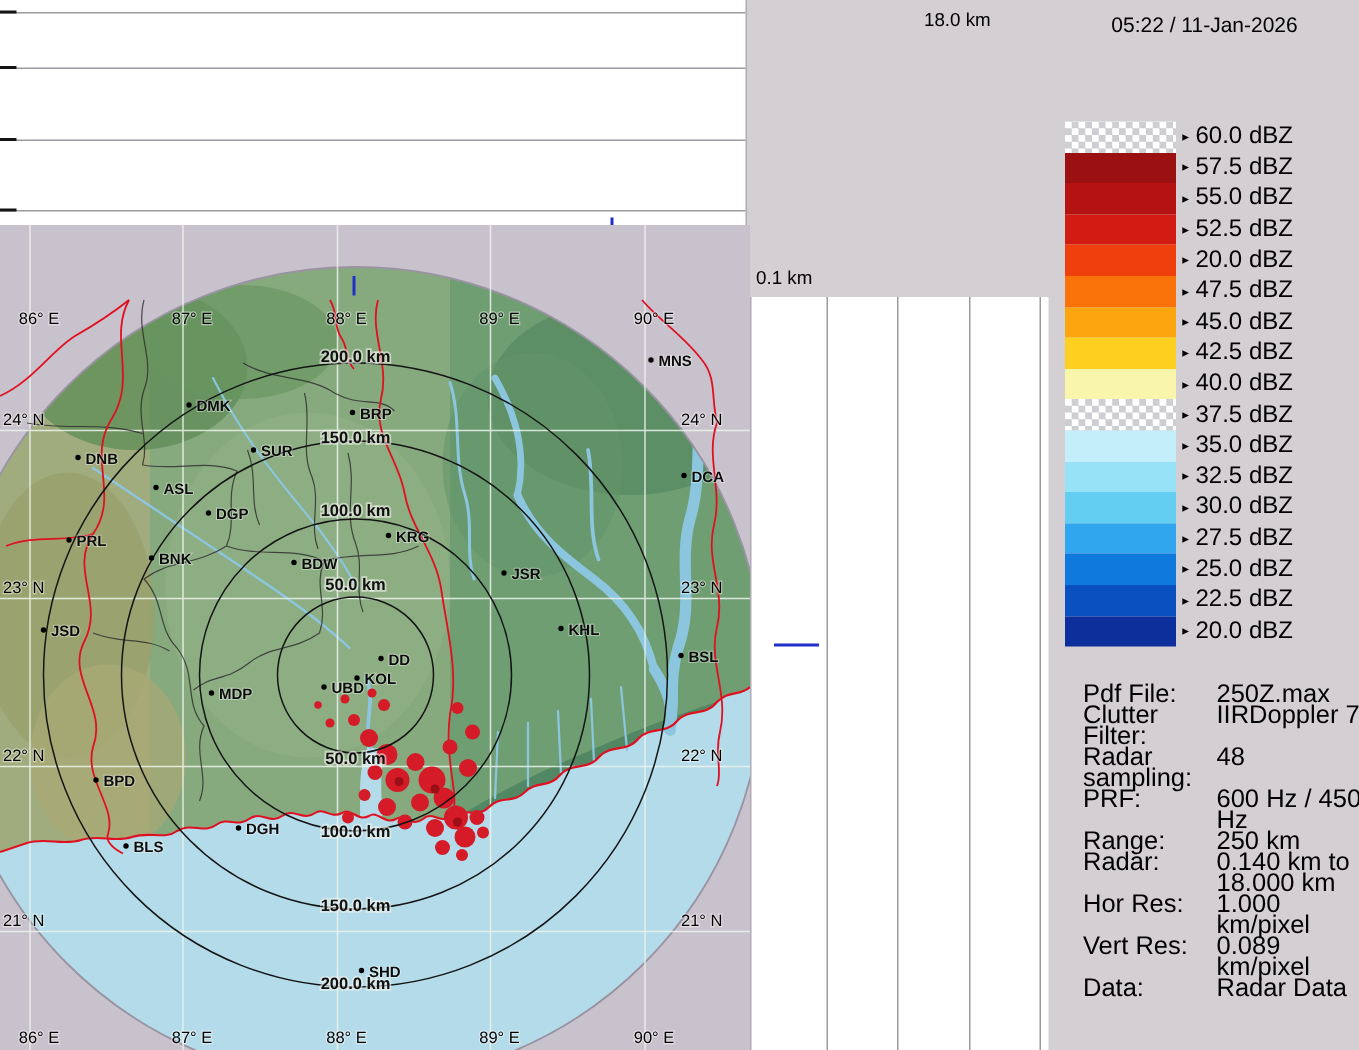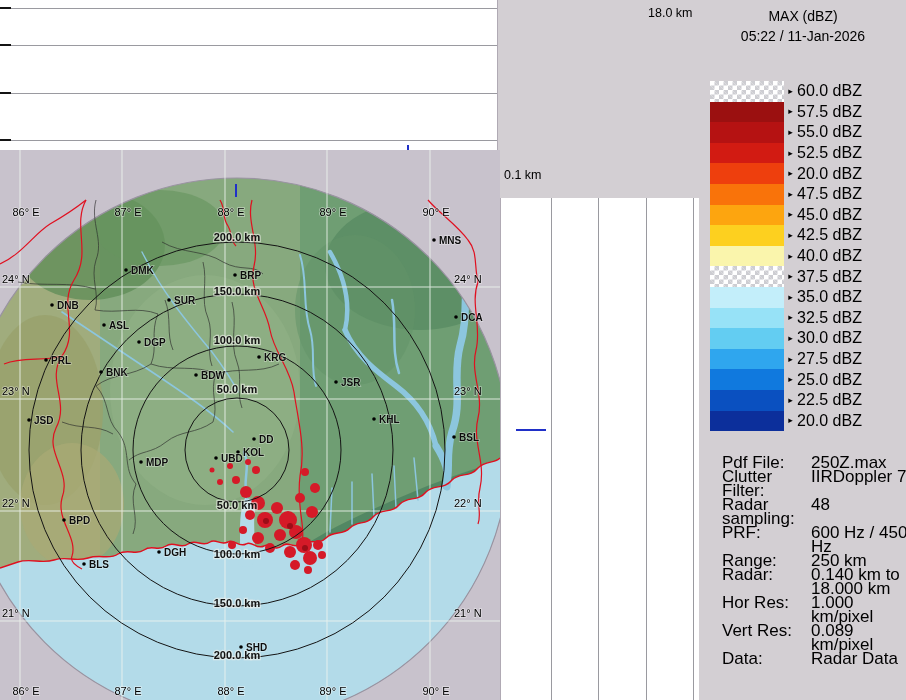--- a/index.html
+++ b/index.html
@@ -56,22 +56,22 @@
   <div class="tick" style="top:139px"></div>
 </div>
 
 <div id="side-panel">
   <div class="vline" style="left:50px"></div>
   <div class="vline" style="left:97px"></div>
   <div class="vline" style="left:145px"></div>
   <div class="vline" style="left:192px"></div>
 </div>
 
-<div class="scale-label" style="left:648px;top:6px">18.0 km</div>
-<div class="scale-label" style="left:504px;top:168px">0.1 km</div>
+<div class="scale-label" style="left:616px;top:6px">18.0 km</div>
+<div class="scale-label" style="left:504px;top:178px">0.1 km</div>
 
 <div class="bluemark" style="left:407px;top:145px;width:2px;height:18px"></div>
 <div class="bluemark" style="left:516px;top:429px;width:30px;height:2px"></div>
 <div class="bluemark" style="left:94px;top:691px;width:2px;height:9px"></div>
 
 <div id="map-wrap">
 <svg id="map-svg" viewBox="0 150 500 550" width="500" height="550">
   <defs>
     <clipPath id="radarClip">
           <circle cx="237" cy="450" r="272"></circle>
@@ -262,21 +262,20 @@
         <circle cx="84" cy="564" r="1.8" class="station-dot"></circle>
         <text x="89" y="568" class="station-label">BLS</text>
         <circle cx="241" cy="647" r="1.8" class="station-dot"></circle>
         <text x="246" y="651" class="station-label">SHD</text>
       </g>
 </svg>
 </div>
 
 <div id="legend-panel">
   <div id="legend-header">
-    <div>MAX (dBZ)</div>
     <div>05:22 / 11-Jan-2026</div>
   </div>
   <div id="legend-list">
       <div class="legend-row">
         <div class="legend-swatch checker"></div>
         <span class="legend-arrow">▸</span>
         <span class="legend-label">60.0 dBZ</span>
       </div>
       <div class="legend-row">
         <div class="legend-swatch" style="background: rgb(155, 16, 16);"></div>

